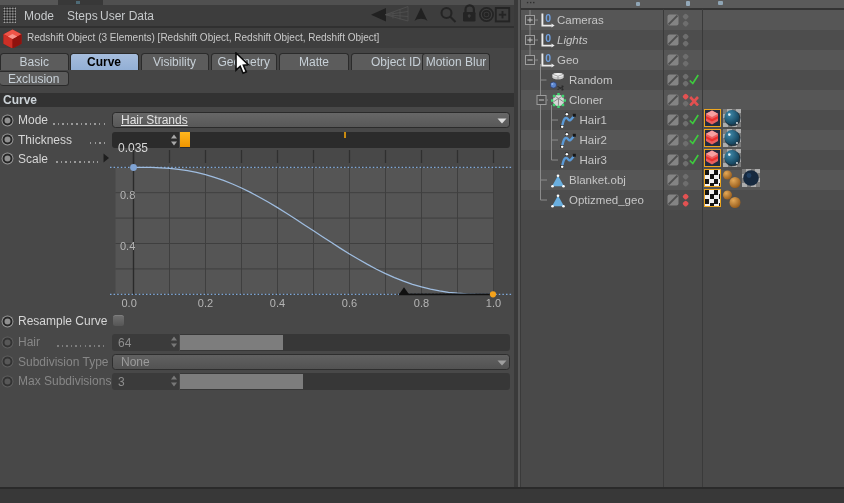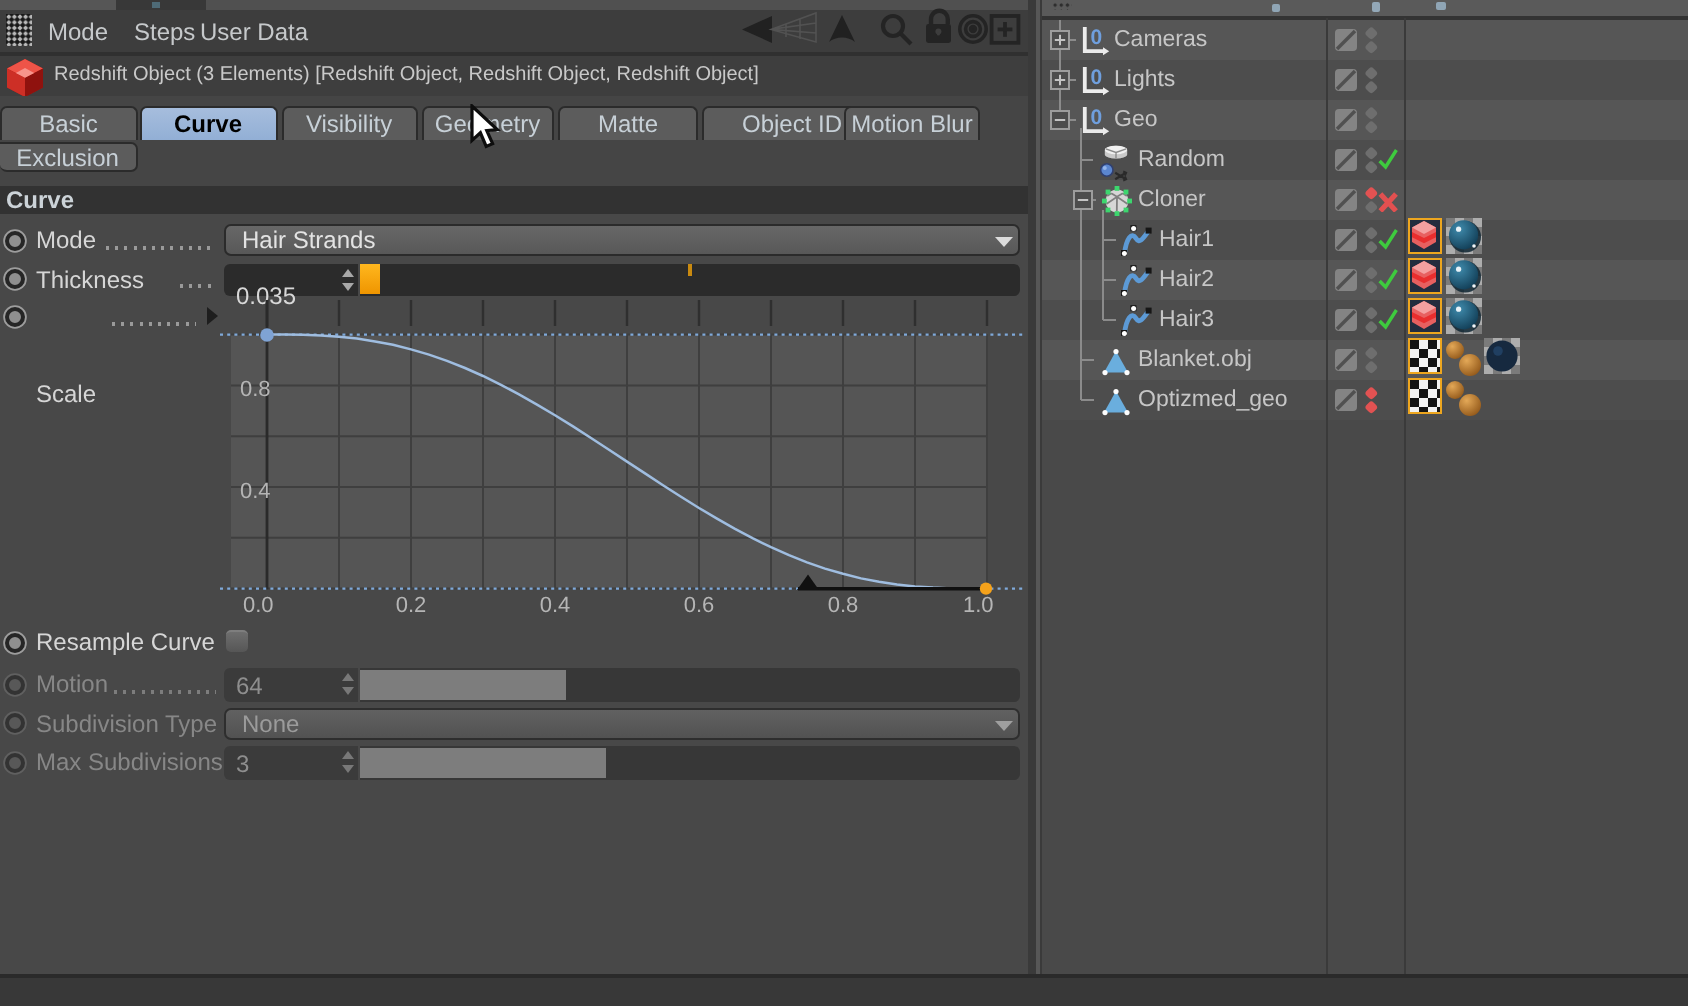--- a/index.html
+++ b/index.html
@@ -63,21 +63,21 @@
 <div style="position:absolute;left:0px;top:92.5px;width:514px;height:15px;background:#323232;"></div>
 <span class="t" style="left:3px;top:93px;font-size:12px;font-weight:bold;color:#ccd3d8;">Curve</span>
 <div style="position:absolute;left:0px;top:106.5px;width:514px;height:380.5px;background:#484848;"></div>
 <svg style="position:absolute;left:1px;top:113.5px;width:13px;height:13px;" viewBox="0 0 13 13">
 <circle cx="6.5" cy="6.5" r="5.9" fill="#9d9d9d"></circle>
 <circle cx="6.5" cy="6.5" r="4" fill="#8f8f8f" stroke="#262626" stroke-width="2"></circle>
   </svg>
 <span class="t" style="left:18px;top:113px;font-size:12px;color:#d6d6d6;">Mode</span>
 <div class="dots" style="left:53px;top:123px;width:55px;"></div>
 <div style="position:absolute;left:112px;top:111.5px;width:398px;height:16.5px;background:linear-gradient(#676767,#585858);border:1px solid #2b2b2b;border-radius:3.5px;"></div>
-<span class="t" style="left:121px;top:113px;font-size:12px;color:#e3e3e3;">Hair Strands</span>
+<span class="t" style="left:121px;top:113px;font-size:12px;color:#e3e3e3;text-decoration:underline;">Hair Strands</span>
 <svg style="position:absolute;left:497px;top:118px;width:10px;height:6px;" viewBox="0 0 10 6">
     <path d="M0.5,0.5 L9.5,0.5 L5,5.5 Z" fill="#dcdcdc"></path>
   </svg>
 <svg style="position:absolute;left:1px;top:133.0px;width:13px;height:13px;" viewBox="0 0 13 13">
 <circle cx="6.5" cy="6.5" r="5.9" fill="#9d9d9d"></circle>
 <circle cx="6.5" cy="6.5" r="4" fill="#8f8f8f" stroke="#262626" stroke-width="2"></circle>
   </svg>
 <span class="t" style="left:18px;top:132.5px;font-size:12px;color:#d6d6d6;">Thickness</span>
 <div class="dots" style="left:90px;top:142px;width:18px;"></div>
 <div style="position:absolute;left:112px;top:131.5px;width:66.5px;height:16px;background:#2b2b2b;border-radius:3px 0 0 3px;"></div>
@@ -86,21 +86,21 @@
 <path d="M1,5.5 L7,5.5 L4,1.5 Z" fill="#a8a8a8"></path>
     <path d="M1,8.5 L7,8.5 L4,12.5 Z" fill="#a8a8a8"></path>
   </svg>
 <div style="position:absolute;left:179.5px;top:131.5px;width:330.5px;height:16px;background:#2b2b2b;border-radius:0 3px 3px 0;"></div>
 <div style="position:absolute;left:180px;top:132px;width:9.5px;height:15px;background:linear-gradient(#ffb71e,#ef9500);"></div>
 <div style="position:absolute;left:344px;top:132px;width:1.5px;height:5.5px;background:#c98a10;"></div>
 <svg style="position:absolute;left:1px;top:152.0px;width:13px;height:13px;" viewBox="0 0 13 13">
 <circle cx="6.5" cy="6.5" r="5.9" fill="#9d9d9d"></circle>
 <circle cx="6.5" cy="6.5" r="4" fill="#8f8f8f" stroke="#262626" stroke-width="2"></circle>
   </svg>
-<span class="t" style="left:18px;top:151.5px;font-size:12px;color:#d6d6d6;margin-top:38px;">Scale</span>
+<span class="t" style="left:18px;top:151.5px;font-size:12px;color:#d6d6d6;">Scale</span>
 <div class="dots" style="left:56px;top:161px;width:42px;"></div>
 <svg style="position:absolute;left:102px;top:153px;width:8px;height:10px;" viewBox="0 0 8 10">
     <path d="M1.5,0.5 L7,5 L1.5,9.5 Z" fill="#1e1e1e"></path>
   </svg>
 <svg style="position:absolute;left:0px;top:140px;width:514px;height:175px;" viewBox="0 0 514 175">
 
 <rect x="115.5" y="27" width="378" height="127.6" fill="#555555"></rect>
 <g stroke="#3f3f3f" stroke-width="1">
 <line x1="133.5" y1="27" x2="133.5" y2="154.6"></line>
       <line x1="169.5" y1="27" x2="169.5" y2="154.6"></line>
@@ -144,32 +144,32 @@
 <circle cx="133.5" cy="27.5" r="3.4" fill="#7fa3d4"></circle>
 <circle cx="493" cy="154.3" r="3.1" fill="#f5a21b"></circle>
 </svg>
 <span class="t" style="left:120px;top:188.5px;font-size:11px;color:#b5b5b5;">0.8</span>
 <span class="t" style="left:120px;top:239.5px;font-size:11px;color:#b5b5b5;">0.4</span>
 <div class="t" style="left:121.5px;top:297px;width:24px;text-align:left;font-size:11px;color:#b5b5b5;">0.0</div>
 <div class="t" style="left:193.5px;top:297px;width:24px;text-align:center;font-size:11px;color:#b5b5b5;">0.2</div>
 <div class="t" style="left:265.5px;top:297px;width:24px;text-align:center;font-size:11px;color:#b5b5b5;">0.4</div>
 <div class="t" style="left:337.5px;top:297px;width:24px;text-align:center;font-size:11px;color:#b5b5b5;">0.6</div>
 <div class="t" style="left:409.5px;top:297px;width:24px;text-align:center;font-size:11px;color:#b5b5b5;">0.8</div>
-<div class="t" style="left:481.5px;top:297px;width:24px;text-align:left;font-size:11px;color:#b5b5b5;">1.0</div>
+<div class="t" style="left:481.5px;top:297px;width:24px;text-align:center;font-size:11px;color:#b5b5b5;">1.0</div>
 <svg style="position:absolute;left:1px;top:314.5px;width:13px;height:13px;" viewBox="0 0 13 13">
 <circle cx="6.5" cy="6.5" r="5.9" fill="#9d9d9d"></circle>
 <circle cx="6.5" cy="6.5" r="4" fill="#8f8f8f" stroke="#262626" stroke-width="2"></circle>
   </svg>
 <span class="t" style="left:18px;top:314px;font-size:12px;color:#d6d6d6;">Resample Curve</span>
 <div style="position:absolute;left:112.5px;top:314.5px;width:11.5px;height:11.5px;background:linear-gradient(#6e6e6e,#565656);border-radius:2.5px;border-top:1px solid #7e7e7e;"></div>
 <svg style="position:absolute;left:1px;top:335.5px;width:13px;height:13px;" viewBox="0 0 13 13">
 <circle cx="6.5" cy="6.5" r="5.9" fill="#606060"></circle>
 <circle cx="6.5" cy="6.5" r="4" fill="#585858" stroke="#333333" stroke-width="2"></circle>
   </svg>
-<span class="t" style="left:18px;top:335px;font-size:12px;color:#878787;">Motion</span>
+<span class="t" style="left:18px;top:335px;font-size:12px;color:#878787;">Hair</span>
 <div class="ddots" style="left:57px;top:345px;width:51px;"></div>
 <div style="position:absolute;left:112px;top:334px;width:66.5px;height:16.5px;background:#3b3b3b;border-radius:3px 0 0 3px;"></div>
 <span class="t" style="left:118px;top:335.5px;font-size:12px;color:#8e8e8e;">64</span>
 <svg style="position:absolute;left:169.5px;top:335px;width:8px;height:14px;" viewBox="0 0 8 14">
 <path d="M1,5.5 L7,5.5 L4,1.5 Z" fill="#787878"></path>
     <path d="M1,8.5 L7,8.5 L4,12.5 Z" fill="#787878"></path>
   </svg>
 <div style="position:absolute;left:179.5px;top:334px;width:330.5px;height:16.5px;background:#373737;border-radius:0 3px 3px 0;"></div>
 <div style="position:absolute;left:180px;top:334.5px;width:103px;height:15.5px;background:#7d7d7d;"></div>
 <svg style="position:absolute;left:1px;top:355.0px;width:13px;height:13px;" viewBox="0 0 13 13">
@@ -255,21 +255,21 @@
 </svg>
 <svg style="position:absolute;left:682px;top:12.5px;width:8px;height:15px;" viewBox="0 0 8 15">
 <rect x="1.15" y="1.15" width="5" height="5" rx="1.6" fill="#6e6e6e" transform="rotate(45 3.65 3.65)"></rect>
 <rect x="1.15" y="8.15" width="5" height="5" rx="1.6" fill="#6e6e6e" transform="rotate(45 3.65 10.65)"></rect>
 </svg>
 <svg style="position:absolute;left:539.5px;top:32.5px;width:16px;height:16px;" viewBox="0 0 16 16">
 <path d="M2.4,0.5 L2.4,12.6 L11.8,12.6" fill="none" stroke="#ececec" stroke-width="1.9"></path>
 <path d="M11.5,10.6 L14.6,12.6 L11.5,14.6 Z" fill="#ececec"></path>
 <text x="5.2" y="9" font-family="Liberation Sans" font-size="10.5" font-weight="bold" fill="#6f9fde">0</text>
 </svg>
-<span class="t" style="left:557px;top:34px;font-size:11.5px;color:#c6c6c6;">Lights</span>
+<span class="t" style="left:557px;top:34px;font-size:11.5px;color:#c6c6c6;font-style:italic;">Lights</span>
 <svg style="position:absolute;left:666.5px;top:34px;width:12px;height:12px;" viewBox="0 0 12 12">
 <rect x="0.5" y="0.5" width="11" height="11" rx="2" fill="#848484"></rect>
 <line x1="1.5" y1="10.5" x2="10.5" y2="1.5" stroke="#505050" stroke-width="1.8"></line>
 </svg>
 <svg style="position:absolute;left:682px;top:32.5px;width:8px;height:15px;" viewBox="0 0 8 15">
 <rect x="1.15" y="1.15" width="5" height="5" rx="1.6" fill="#6e6e6e" transform="rotate(45 3.65 3.65)"></rect>
 <rect x="1.15" y="8.15" width="5" height="5" rx="1.6" fill="#6e6e6e" transform="rotate(45 3.65 10.65)"></rect>
 </svg>
 <svg style="position:absolute;left:539.5px;top:52.5px;width:16px;height:16px;" viewBox="0 0 16 16">
 <path d="M2.4,0.5 L2.4,12.6 L11.8,12.6" fill="none" stroke="#ececec" stroke-width="1.9"></path>

